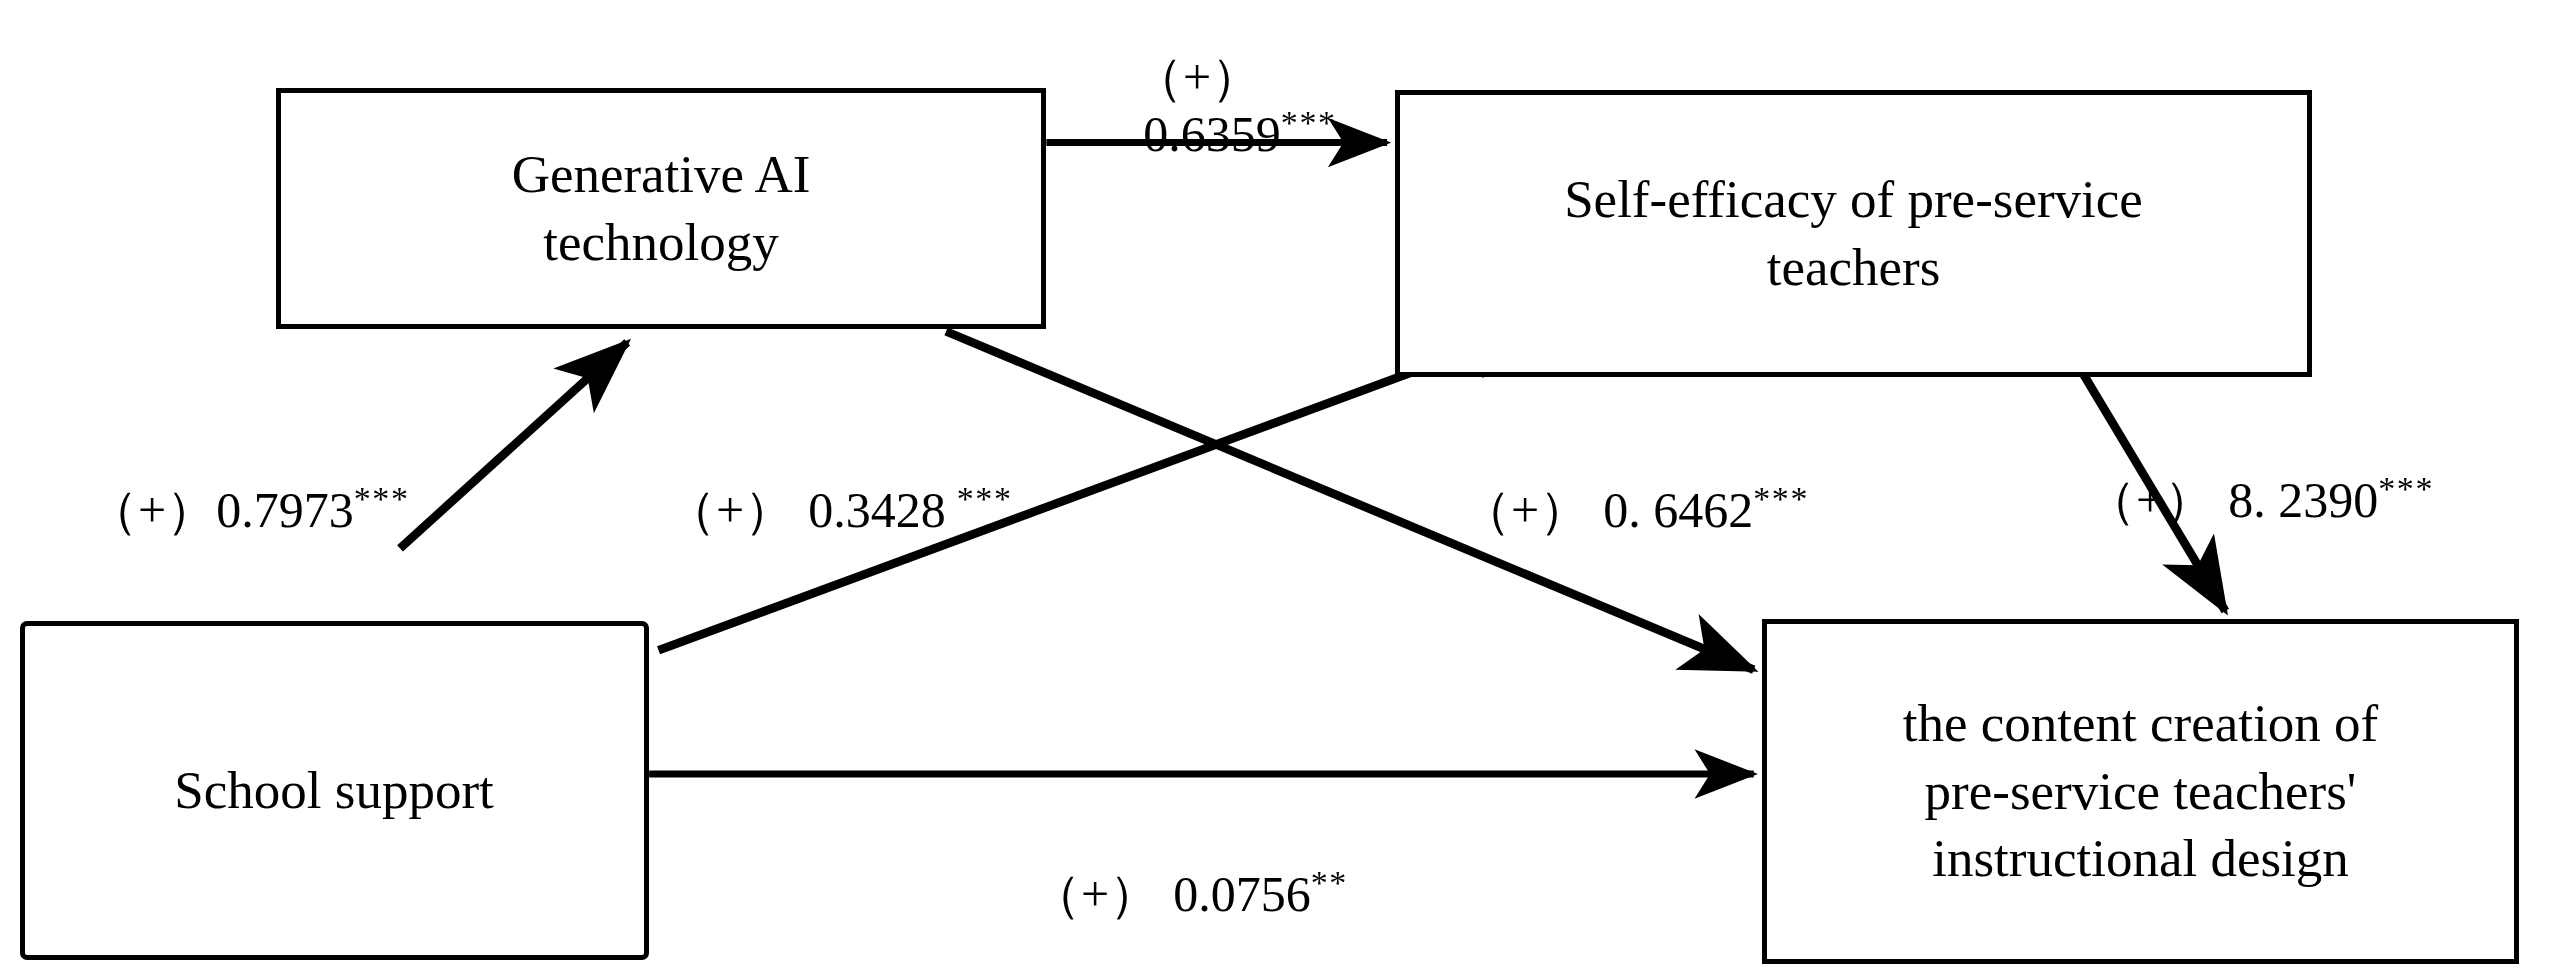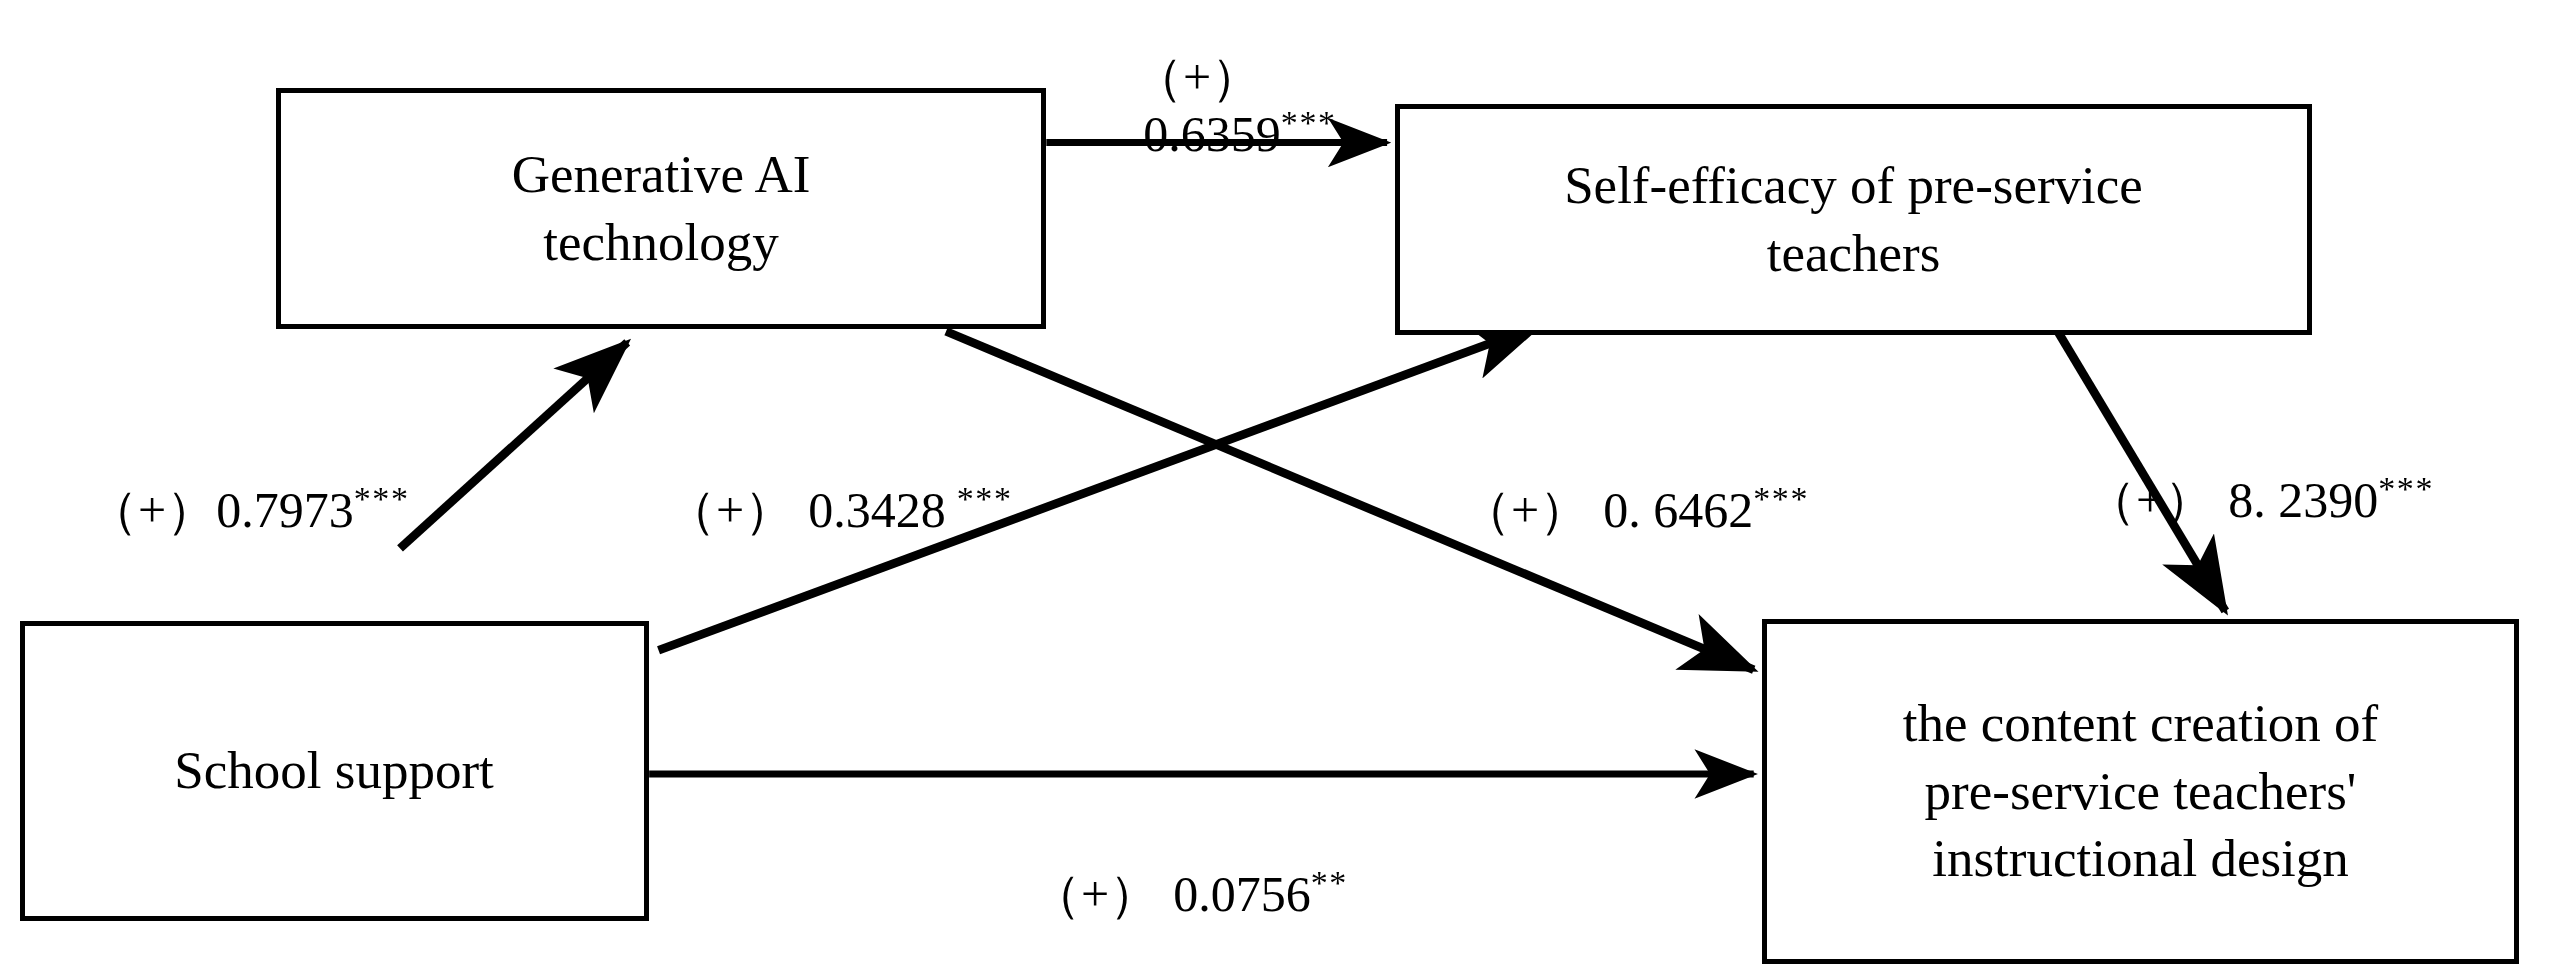--- a/index.html
+++ b/index.html
@@ -84,26 +84,26 @@
     <line x1="2620" y1="413" x2="2840" y2="780" stroke="#000000" stroke-width="11" marker-end="url(#arrowhead)"></line>
 
     <line x1="828" y1="988" x2="2238" y2="988" stroke="#000000" stroke-width="9" marker-end="url(#arrowhead)"></line>
   </svg>
 
   <div class="node-box" style="left:276px; top:88px; width:770px; height:241px;">
     <span class="node-label">Generative AI
 technology</span>
   </div>
 
-  <div class="node-box" style="left:1395px; top:104px; width:917px; height:231px;">
+  <div class="node-box" style="left:1395px; top:90px; width:917px; height:287px;">
     <span class="node-label">Self-efficacy of pre-service
 teachers</span>
   </div>
 
-  <div class="node-box" style="left:19.6px; top:621px; width:629px; height:300px;">
+  <div class="node-box" style="left:19.6px; top:621px; width:629px; height:339px;border-radius:7px;">
     <span class="node-label">School support</span>
   </div>
 
   <div class="node-box" style="left:1762px; top:619px; width:757px; height:345px;">
     <span class="node-label">the content creation of
 pre-service teachers'
 instructional design</span>
   </div>
 
   <div class="edge-label lbl-centered" style="left:1083px; top:-1.6px; width:172px;">

